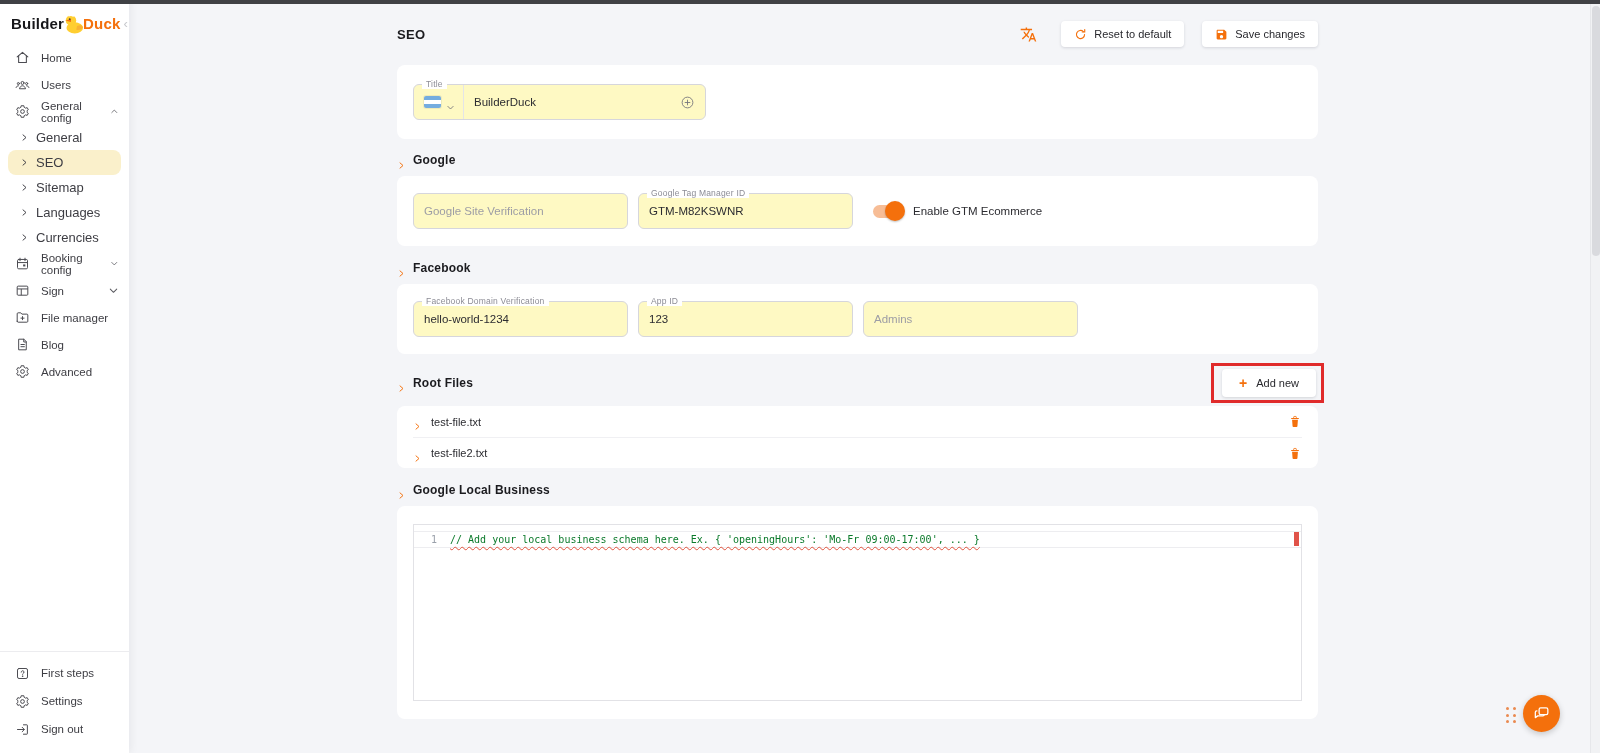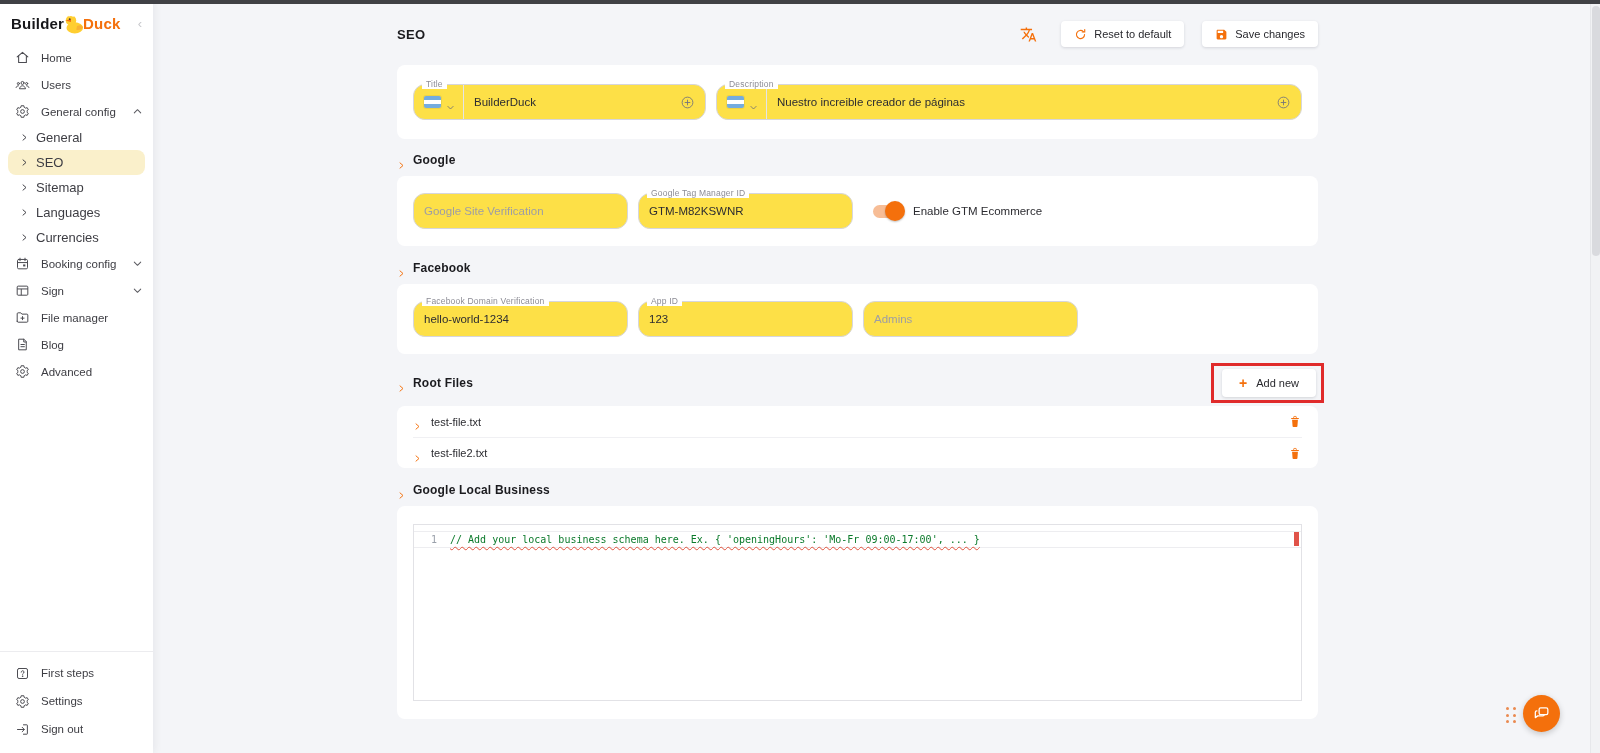--- a/index.html
+++ b/index.html
@@ -3,21 +3,21 @@
 <meta charset="utf-8">
 <style>
   * { margin:0; padding:0; box-sizing:border-box; }
   html,body { background:#d9dadd; }
   body { font-family:"Liberation Sans", sans-serif; }
 
   .screen { position:relative; width:1600px; height:753px; background:#f4f5f8; overflow:hidden; }
   .top-strip { position:absolute; top:0; left:0; right:0; height:4px; background:#404145; z-index:60; }
 
   
-  .sidebar { position:absolute; top:0; left:0; width:153px; height:753px; background:#fff;
+  .sidebar { position:absolute; top:0; left:0; width:129px; height:753px; background:#fff;
              box-shadow:2px 0 8px rgba(16,24,40,.06); z-index:20; display:flex; flex-direction:column; }
   .logo-row { height:38px; padding:8px 8px 0 11px; display:flex; align-items:center; justify-content:space-between; }
   .logo { display:flex; align-items:center; cursor:pointer; }
   .logo-builder { font-size:15px; font-weight:bold; color:#17171a; letter-spacing:.2px; }
   .logo-duck-img { width:24px; height:24px; margin:0 -3px 0 -2px; }
   .logo-duck { font-size:15px; font-weight:bold; color:#F4700C; letter-spacing:.2px; }
   .collapse-chevron { color:#c7c8cc; font-size:13px; cursor:pointer; padding:0 3px; }
 
   nav.side-nav { margin-top:6px; }
   .nav-item { height:27px; display:flex; align-items:center; gap:11px; padding:0 10px 0 15px;
@@ -50,21 +50,21 @@
   .card-meta { margin-top:18px; height:74px; display:flex; align-items:center; gap:10px; padding:0 16px; }
   .card-google { margin-top:8px; height:70px; display:flex; align-items:center; gap:10px; padding:0 16px; }
   .card-facebook { margin-top:8px; height:70px; display:flex; align-items:center; gap:10px; padding:0 16px; }
 
   .sec-head { margin-top:13px; height:16px; display:flex; align-items:center; gap:7px; }
   .sec-head.mt14 { margin-top:14px; }
   .sec-chevron { width:9px; height:9px; color:#F4700C; flex:0 0 9px; }
   .sec-title { font-size:12px; font-weight:bold; color:#1b1b1f; letter-spacing:.2px; }
 
   
-  .field { position:relative; height:36px; border:1px solid #d6d6dc; border-radius:12px; background:#fde047;
+  .field { position:relative; height:36px; border:1px solid #d6d6dc; border-radius:6px; background:#fef9c3;
            display:flex; align-items:center; }
   .field-label { position:absolute; top:-6px; left:8px; font-size:8.5px; color:#8c8c95; background:#fff;
                  padding:0 4px; letter-spacing:.2px; }
   .field input { border:none; outline:none; background:transparent; flex:1; min-width:0;
                  font-size:11.5px; color:#2c2c31; padding:0 10px; font-family:inherit; }
   .field input::placeholder { color:#9d9da5; }
   .flag-select { display:flex; align-items:center; gap:5px; height:100%; padding:0 8px 0 10px;
                  border-right:1px solid #e4e4e8; cursor:pointer; flex:0 0 auto; }
   .flag { width:17px; height:12px; border-radius:2px; overflow:hidden; display:flex; flex-direction:column;
           box-shadow:0 0 0 1px rgba(0,0,0,.06); }
@@ -383,40 +383,20 @@
           </span>
           <input value="BuilderDuck" style="">
           <span class="plus-circle">
             <svg viewBox="0 0 24 24" fill="none" stroke="currentColor" stroke-width="1.4">
                 <circle cx="12" cy="12" r="8.6"></circle>
                 <path d="M12 8.2v7.6M8.2 12h7.6" stroke-linecap="round"></path>
               </svg>
           </span>
         </div>
 
-        <div class="field f-desc">
-          <span class="field-label">Description</span>
-          <span class="flag-select">
-            <span class="flag">
-                <span class="b1"></span>
-                <span class="b2"></span>
-                <span class="b3"></span>
-              </span>
-            <span class="flag-chev"><svg viewBox="0 0 24 24">
-                  <use href="#i-chev-down"></use>
-                </svg></span>
-          </span>
-          <input value="Nuestro increible creador de páginas" style="">
-          <span class="plus-circle">
-            <svg viewBox="0 0 24 24" fill="none" stroke="currentColor" stroke-width="1.4">
-                <circle cx="12" cy="12" r="8.6"></circle>
-                <path d="M12 8.2v7.6M8.2 12h7.6" stroke-linecap="round"></path>
-              </svg>
-          </span>
-        </div>
       </section>
 
       <div class="sec-head">
         <span class="sec-chevron"><svg viewBox="0 0 24 24">
               <use href="#i-chev-right"></use>
             </svg></span>
         <span class="sec-title">Google</span>
       </div>
       <section class="card card-google">
         <div class="field f-w215">

